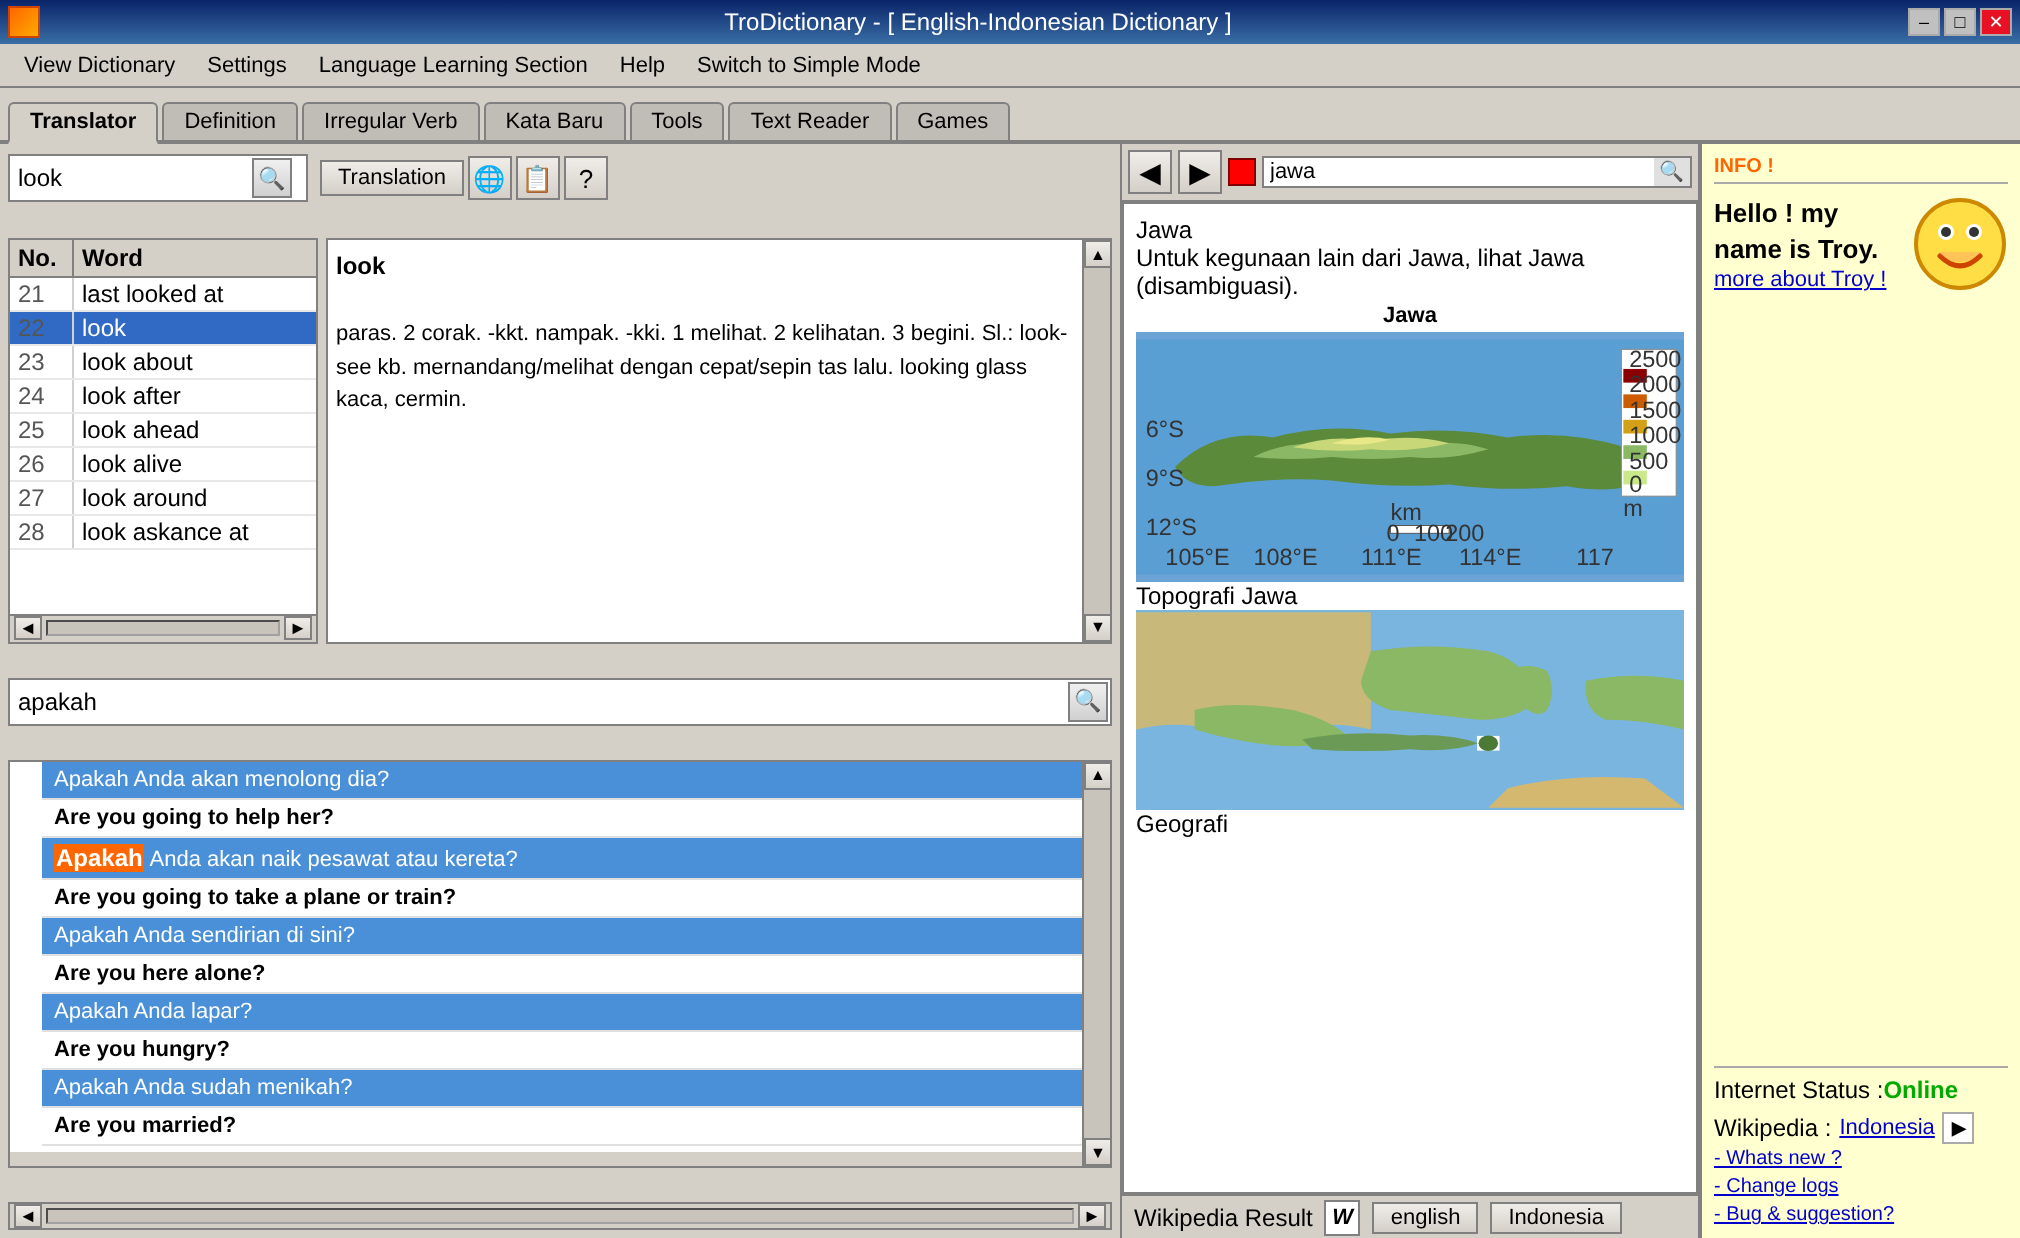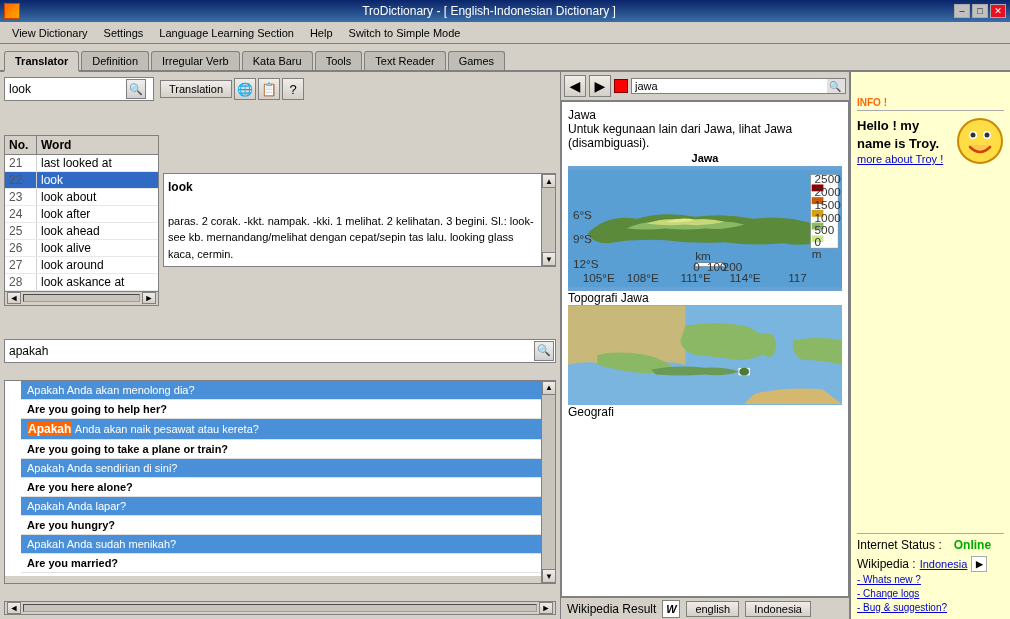--- a/index.html
+++ b/index.html
@@ -171,21 +171,20 @@
       justify-content: center;
       font-size: 13px;
     }
     
     
     #panels-row {
       display: flex;
       gap: 4px;
       flex: 1;
       min-height: 0;
-      align-items: center;
     }
     
     .panel {
       border: 1px solid #808080;
       background: white;
       display: flex;
       flex-direction: column;
       overflow: hidden;
     }
     
@@ -305,21 +304,20 @@
       flex-direction: column;
       padding: 6px;
       gap: 6px;
     }
     .info-label {
       font-size: 10px;
       font-weight: bold;
       color: #ff6600;
       border-bottom: 1px solid #aaa;
       padding-bottom: 2px;
-      margin-top: 19px;
     }
     .info-hello {
       font-size: 13px;
       font-weight: bold;
       line-height: 1.4;
     }
     .info-link {
       color: #0000cc;
       text-decoration: underline;
       cursor: pointer;
@@ -745,21 +743,21 @@
           <circle cx="31" cy="18" r="4" fill="white"></circle>
           <circle cx="17" cy="18" r="2.5" fill="#333"></circle>
           <circle cx="31" cy="18" r="2.5" fill="#333"></circle>
           <path d="M14,30 Q24,40 34,30" fill="none" stroke="#cc4400" stroke-width="2.5" stroke-linecap="round"></path>
           <path d="M13,28 Q23,38 35,28" fill="#ff8888" opacity="0.3"></path>
         </svg>
       </div>
     </div>
 
     <div style="border-top:1px solid #aaa; padding-top:4px; margin-top:auto;">
-      <div style="display:flex; align-items:flex-end; gap:12px; margin-bottom:4px;">
+      <div style="display:flex; align-items:flex-end; gap:0; margin-bottom:4px;">
         <span>Internet Status :</span>
         <span class="status-online">Online</span>
       </div>
       <div id="wiki-bar">
         <span>Wikipedia :</span>
         <span class="info-link">Indonesia</span>
         <div class="wiki-btn">▶</div>
       </div>
       <div id="info-links">
         <span class="info-link-item">- Whats new ?</span>

